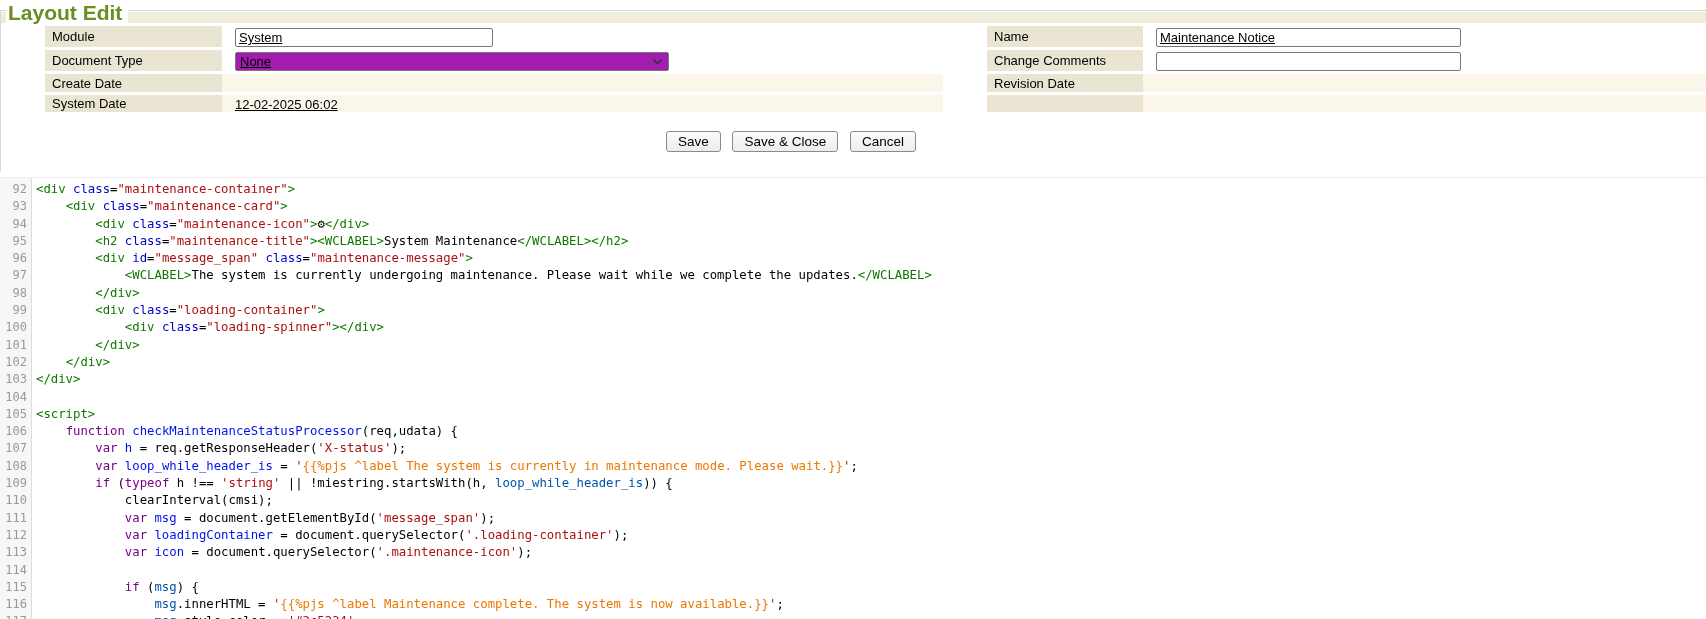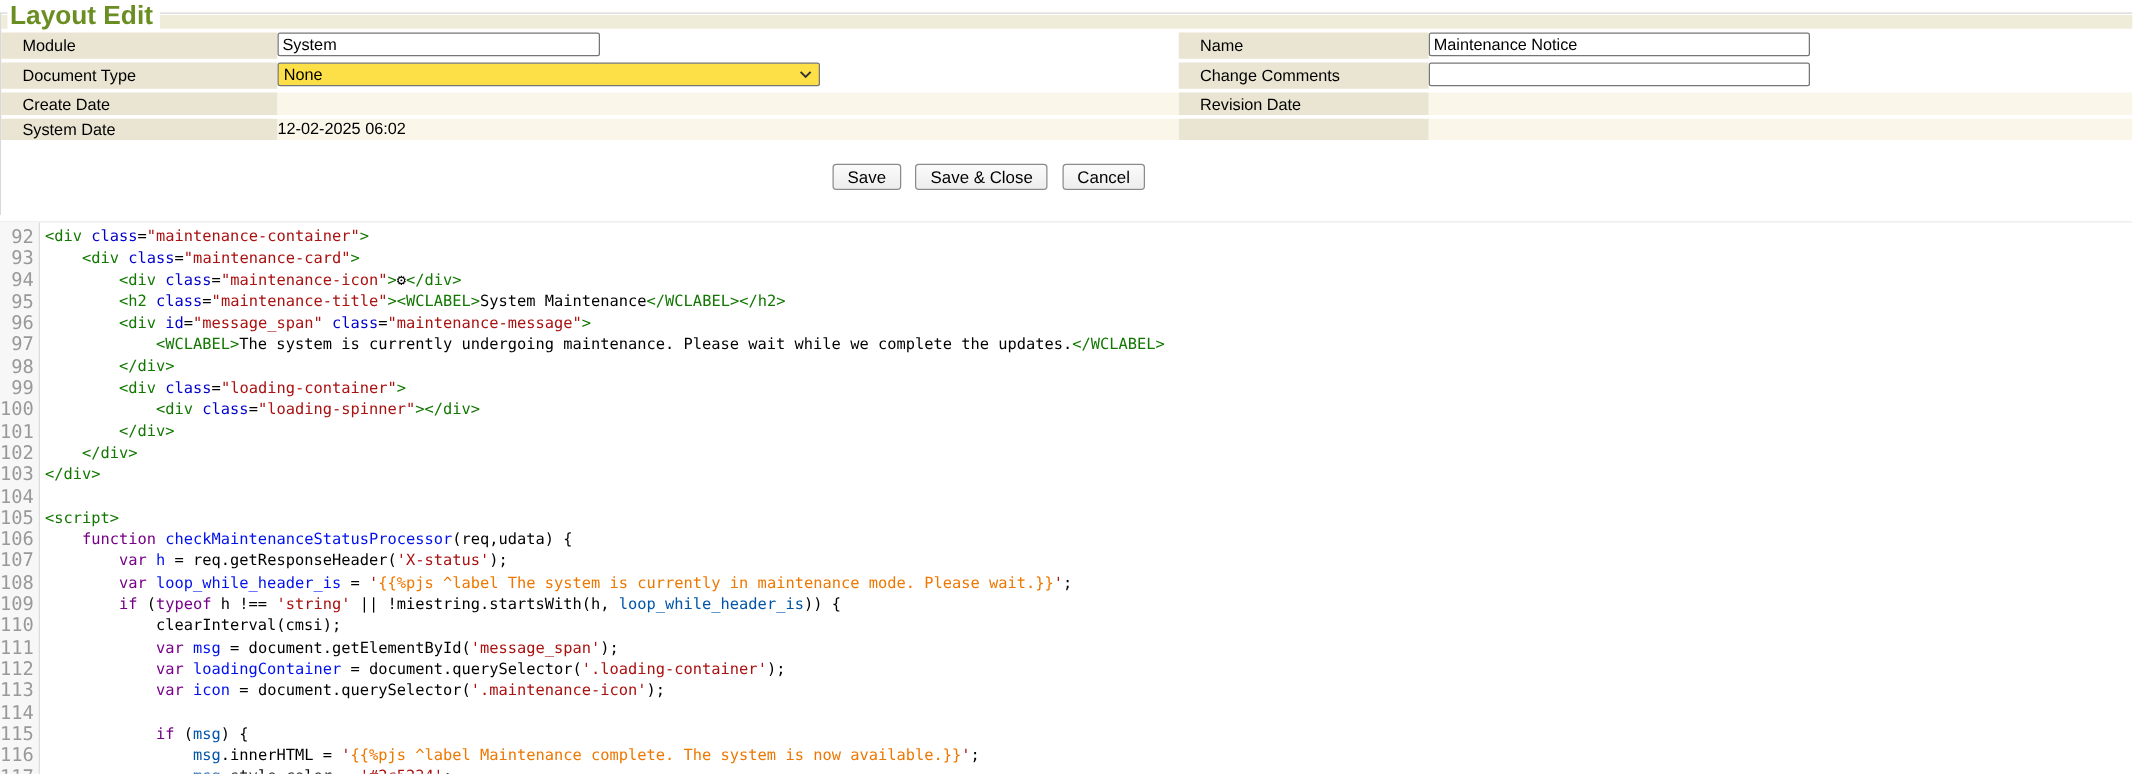--- a/index.html
+++ b/index.html
@@ -13,50 +13,50 @@
   .panel { position:relative; margin-top:10px; border-top:1px solid #d5d5d5; border-left:1px solid #d9d9d9; }
   .panel-title {
     position:absolute; top:-10px; left:5px; background:#fff; padding:0 6px 0 2px;
     font-size:21px; font-weight:bold; color:var(--legend_green,#6b8e23);
   }
   .form-grid {
     display:grid; grid-template-columns:221px 721px 200px 1fr;
     grid-template-rows:11px 21px 21px 18px 17px; row-gap:3px; padding-top:1px;
   }
   .spacer-row { grid-column:1 / -1; background:var(--spacer_bg,#f0ecda); }
-  .lbl { background:var(--label_bg,#e9e5d2); display:flex; align-items:center; padding-left:17px; }
-  .val { display:flex; align-items:flex-start; padding-left:0; background:#fff; }
+  .lbl { background:var(--label_bg,#e9e5d2); display:flex; align-items:center; padding-left:7px;margin-left:44px; }
+  .val { display:flex; align-items:flex-end; padding-left:13px; background:#fff;text-decoration:underline; }
   .val.lite { background:var(--row_bg,#faf6ea); }
   input.tbox {
     height:19px; border:1px solid #767676; border-radius:2px; background:#fff;
     font-family:"Liberation Sans","DejaVu Sans",sans-serif; font-size:13px; padding:0 3px; outline:none;
   }
   .w258 { width:258px; } .w257 { width:305px; }
   .selectbox {
-    width:434px; height:19px; border:1px solid #767676; border-radius:2px; background:#fde047;
+    width:434px; height:19px; border:1px solid #767676; border-radius:2px; background:#a21caf;
     display:flex; align-items:center; justify-content:space-between; padding:0 5px 0 4px; cursor:default;
   }
   .btnbar { width:1580px; text-align:center; padding:3px 0 4px 0; background:#fff; }
   button.btn {
     font-family:"Liberation Sans","DejaVu Sans",sans-serif; font-size:13.5px; color:#000;
     background:linear-gradient(#fbfbfb,#ededed); border:1px solid #8a8a8a; border-radius:3px;
     height:21px; padding:0 11px; margin:16px 4px;
   }
 
   
   .editor { position:relative; margin-top:5px; height:470px; border-top:1px solid #ececec; }
   .editor::before {
     content:""; position:absolute; left:0; top:0; bottom:0; width:31px;
     background:#f7f7f7; border-right:1px solid #dcdcdc;
   }
   .lines { position:relative; padding-top:3px; }
   .cl { display:flex; line-height:17.3px; height:17.3px; white-space:pre;
         font-family:"DejaVu Sans Mono","Liberation Mono",monospace; font-size:12.3px; }
   .ln { width:27px; flex:0 0 27px; text-align:right; padding-right:0;
-        color:var(--gutter_text,#999); font-size:15px; }
+        color:var(--gutter_text,#999); font-size:12px; }
   .lc { padding-left:9px; }
   .c-tag { color:var(--tag,#117700);margin-top:24px; }
   .c-att { color:var(--att,#0000cc); }
   .c-str { color:var(--str,#aa1111); }
   .c-kw  { color:var(--kw,#770088); }
   .c-def { color:var(--def,#0011ee); }
   .c-v2  { color:var(--v2,#0055aa); }
   .c-tpl { color:var(--tpl,#ee7700); }
   .c-pln { color:var(--pln,#000000); }
 </style>

